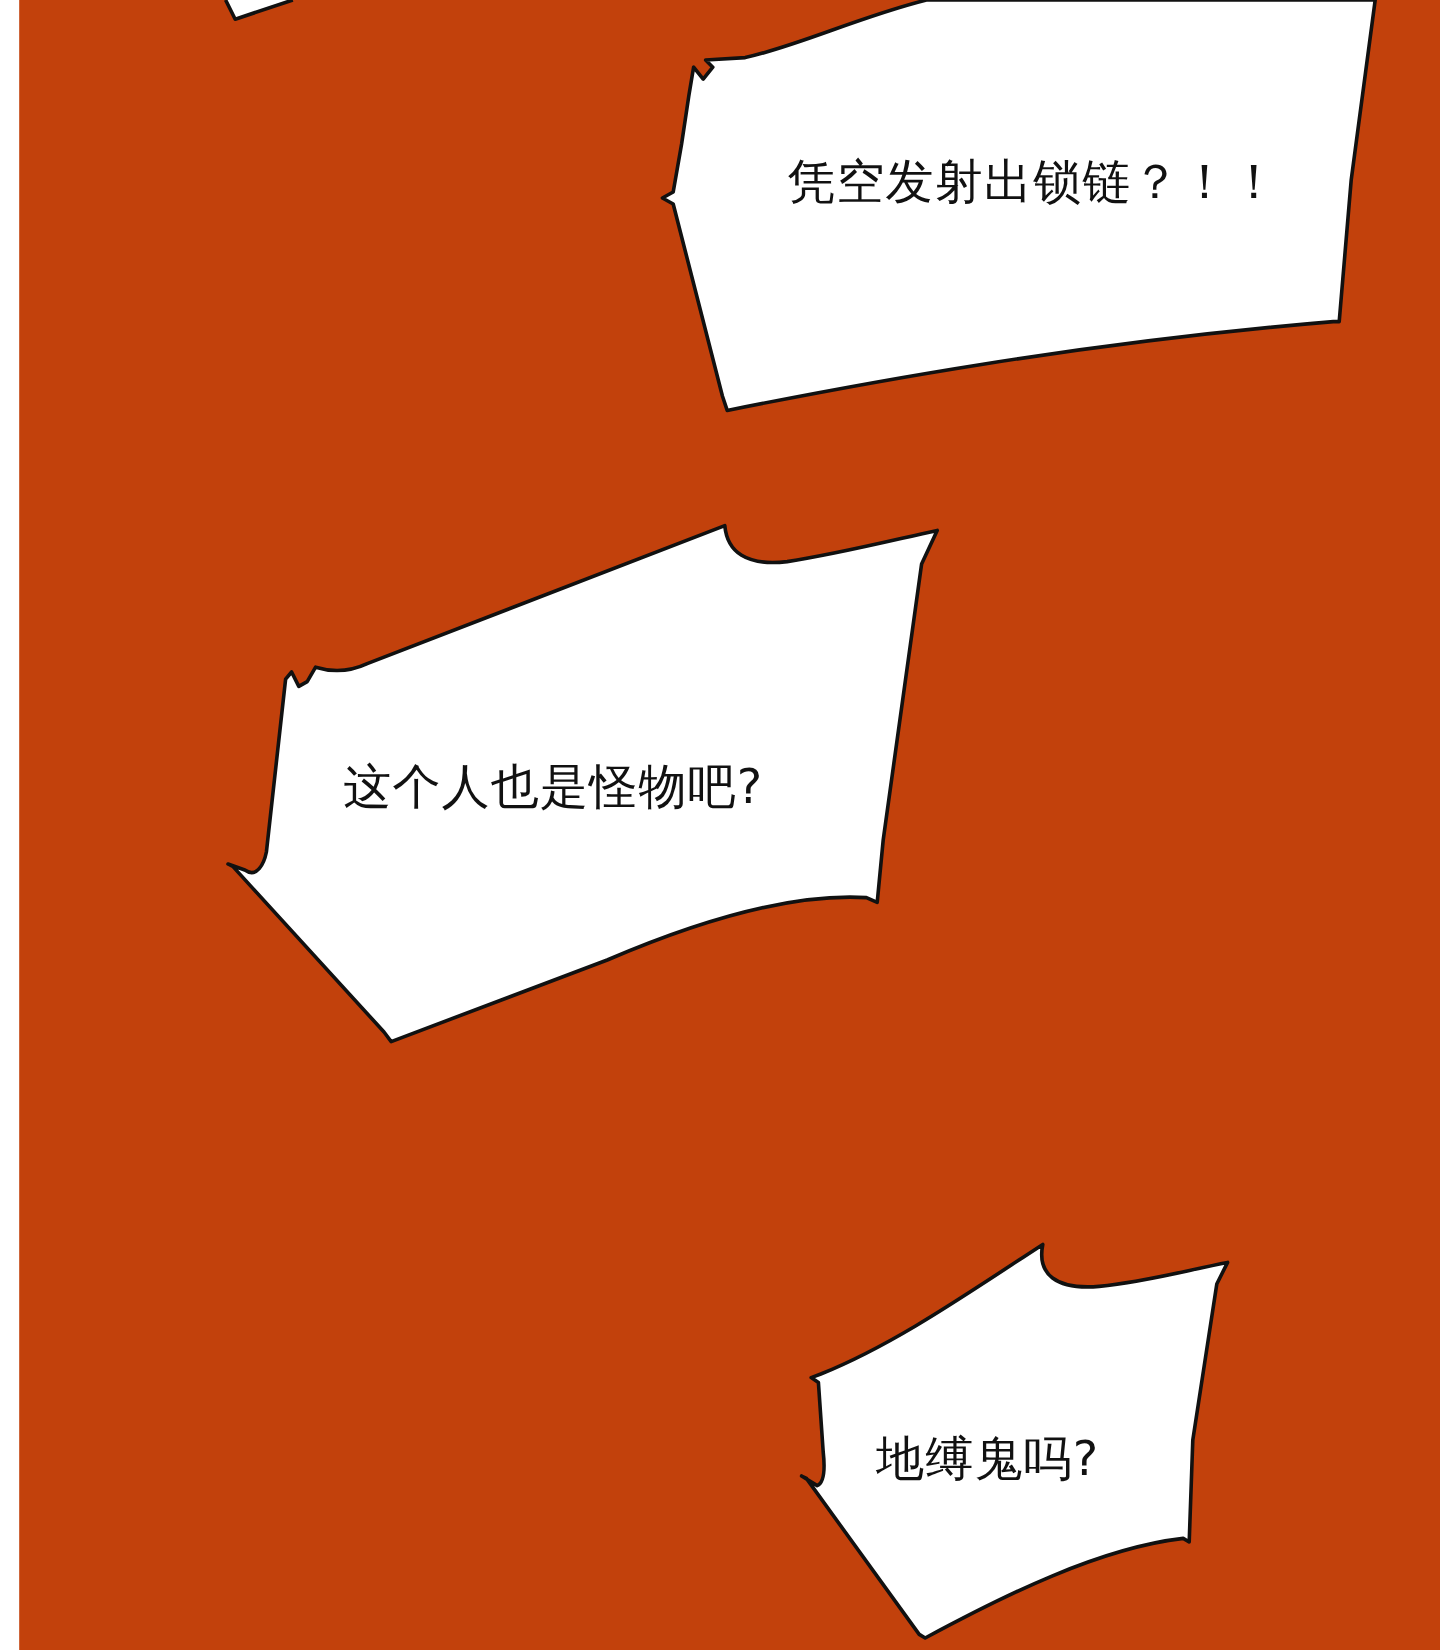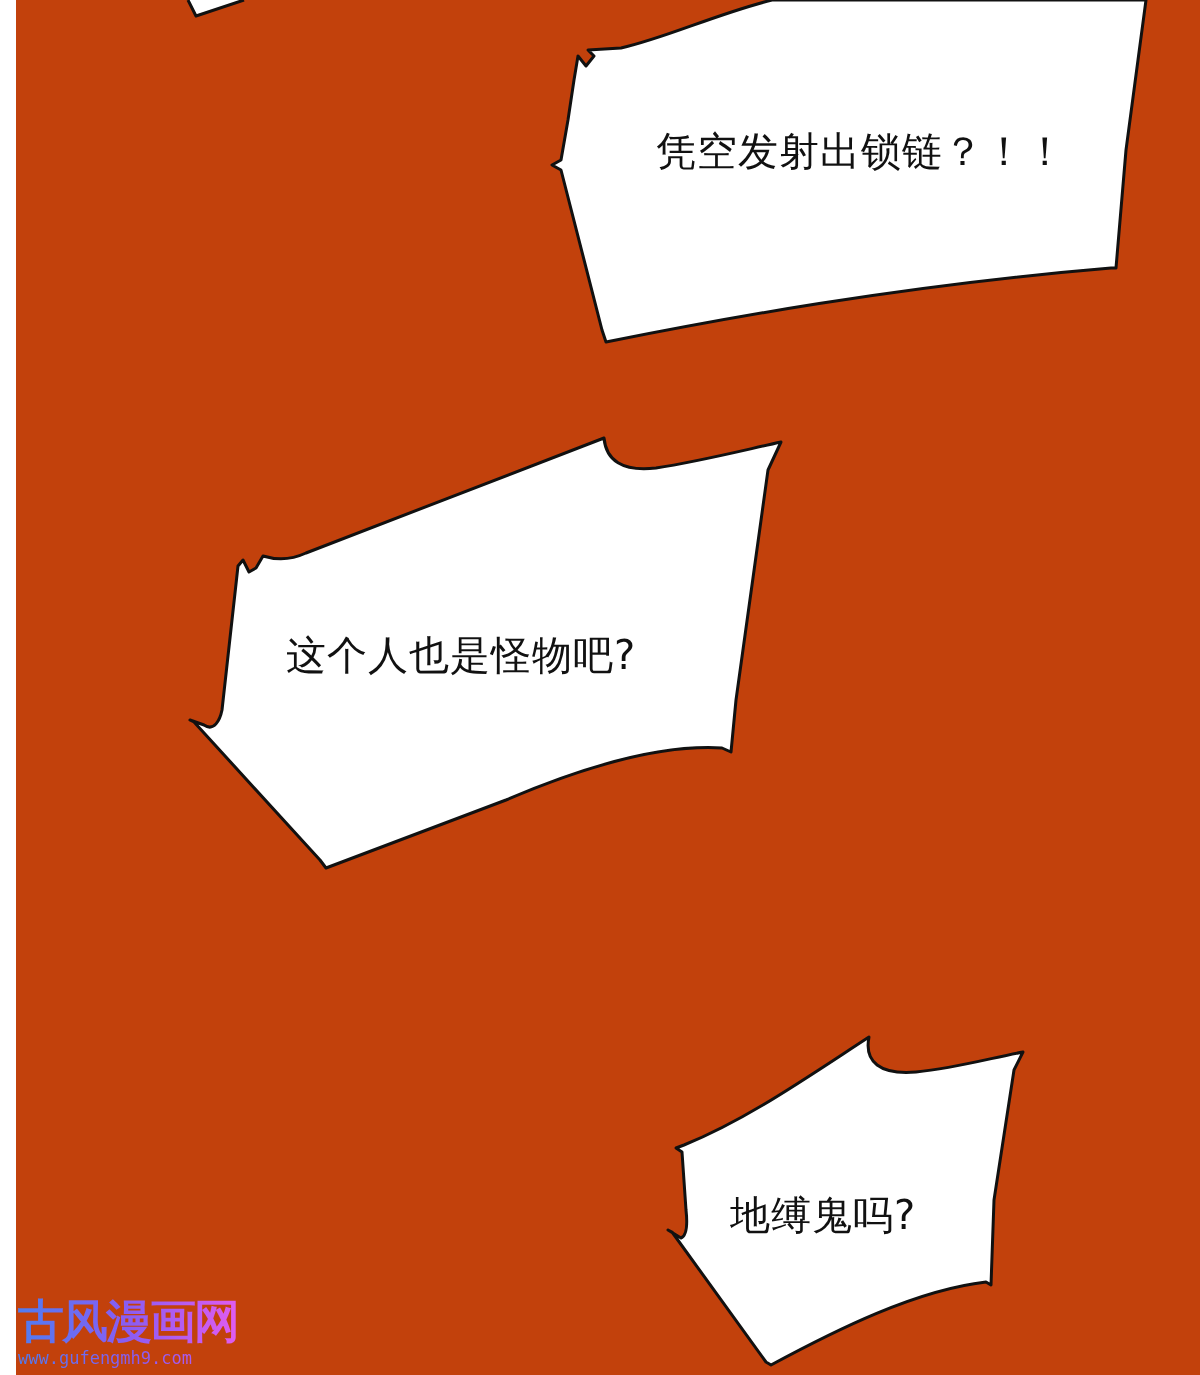--- a/index.html
+++ b/index.html
@@ -93,18 +93,14 @@
          L656 1232 L652 1230
          L665 1238 C670 1236 672 1228 670 1210
          L666 1152 L660 1148 L668 1145
          C730 1120 790 1078 853 1037 Z" fill="#ffffff" stroke="#111" stroke-width="3" stroke-linejoin="round"></path>
   </svg>
 
   <div id="t1" class="bubble-text">凭空发射出锁链？！！</div>
   <div id="t2" class="bubble-text">这个人也是怪物吧?</div>
   <div id="t3" class="bubble-text">地缚鬼吗?</div>
 
-  <div class="wm-left">
-    <div class="logo">古风漫画网</div>
-    <div class="url">www.gufengmh9.com</div>
-  </div>
 
 </div>
 
 </body></html>

